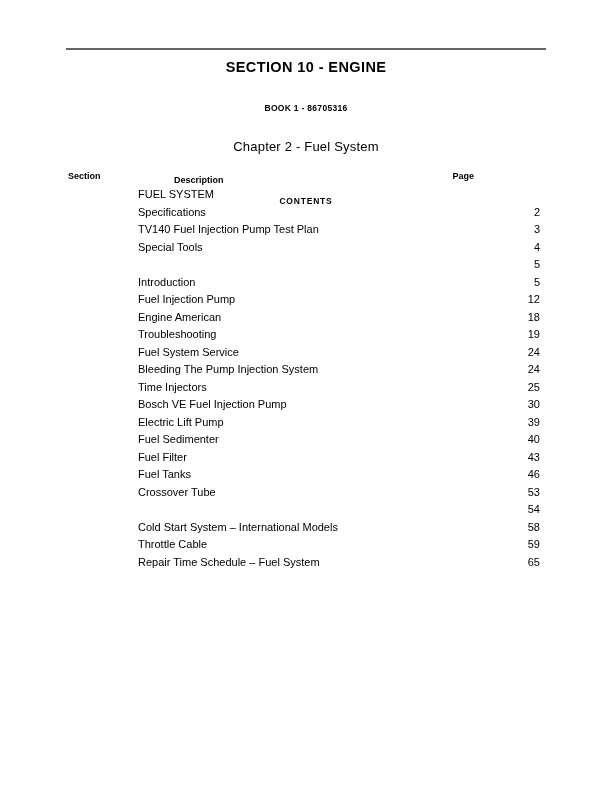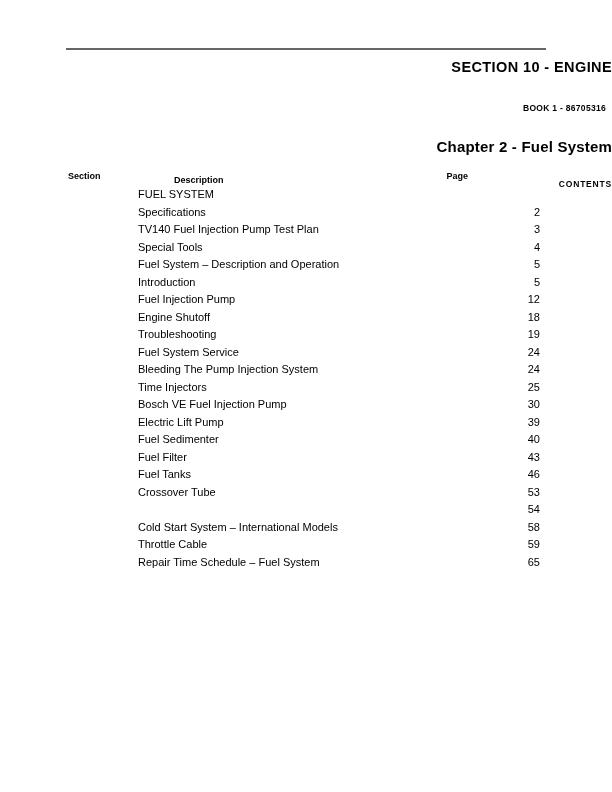--- a/index.html
+++ b/index.html
@@ -32,54 +32,54 @@
     height: 2px;
     background: #666666;
   }
 
   
   .title-block {
     position: absolute;
     left: 0;
     top: 58px;
     width: 612px;
-    text-align: right;
+    text-align: center;
   }
 
   .section-title {
     font-size: 14.5px;
     font-weight: bold;
     letter-spacing: 0.4px;
     margin: 0;
     line-height: 18px;
   }
 
   .book-line {
     font-size: 8.5px;
     font-weight: bold;
     letter-spacing: 0.3px;
     margin: 6px;
     padding-top: 20px;
     line-height: 12px;
   }
 
   .chapter-title {
-    font-size: 15px;
-    font-weight: bold;
+    font-size: 13px;
+    font-weight: normal;
     letter-spacing: 0.2px;
     margin: 0;
     padding-top: 17px;
     line-height: 20px;
   }
 
   .contents-label {
     font-size: 8.5px;
     font-weight: bold;
     letter-spacing: 0.8px;
-    margin: 0;
+    margin: 17px;
     padding-top: 21px;
     line-height: 12px;
   }
 
   
   .col-headers {
     position: absolute;
     top: 171px;
     left: 0;
     width: 540px;
@@ -93,21 +93,21 @@
     top: 0;
   }
   .col-description {
     position: absolute;
     left: 138px;
     top: 4px;
     margin-left: 36px;
   }
   .col-page {
     position: absolute;
-    right: 72px;
+    right: 66px;
     top: 0;
   }
 
   
   .toc {
     position: absolute;
     left: 138px;
     top: 186px;
     width: 402px;
   }
@@ -188,36 +188,35 @@
         <span class="toc-title">TV140  Fuel Injection Pump Test Plan</span>
         <span class="toc-leader"></span>
         <span class="toc-page">3</span>
       </div>
       <div class="toc-row">
         <span class="toc-title">Special Tools</span>
         <span class="toc-leader"></span>
         <span class="toc-page">4</span>
       </div>
       <div class="toc-row">
-        <span class="toc-title">Fuel System – Description and Operation</span>
         <span class="toc-leader"></span>
         <span class="toc-page">5</span>
       </div>
       <div class="toc-row">
         <span class="toc-title">Introduction</span>
         <span class="toc-leader"></span>
         <span class="toc-page">5</span>
       </div>
       <div class="toc-row">
         <span class="toc-title">Fuel Injection Pump</span>
         <span class="toc-leader"></span>
         <span class="toc-page">12</span>
       </div>
       <div class="toc-row">
-        <span class="toc-title">Engine Shutoff</span>
+        <span class="toc-title">Engine American</span>
         <span class="toc-leader"></span>
         <span class="toc-page">18</span>
       </div>
       <div class="toc-row">
         <span class="toc-title">Troubleshooting</span>
         <span class="toc-leader"></span>
         <span class="toc-page">19</span>
       </div>
       <div class="toc-row">
         <span class="toc-title">Fuel System Service</span>

